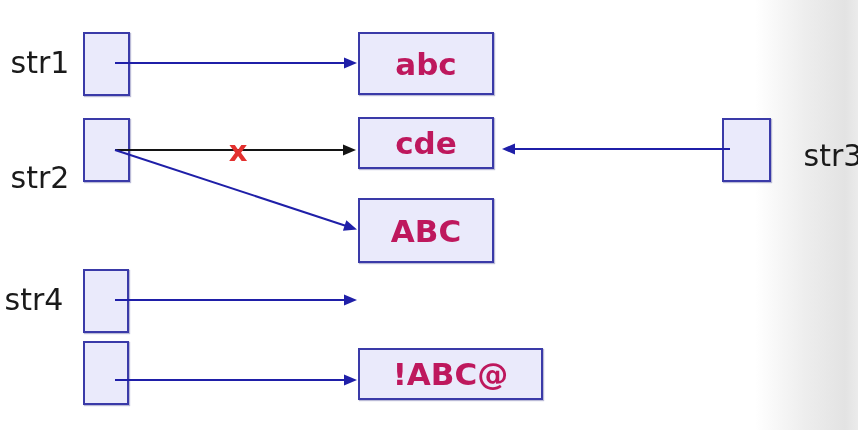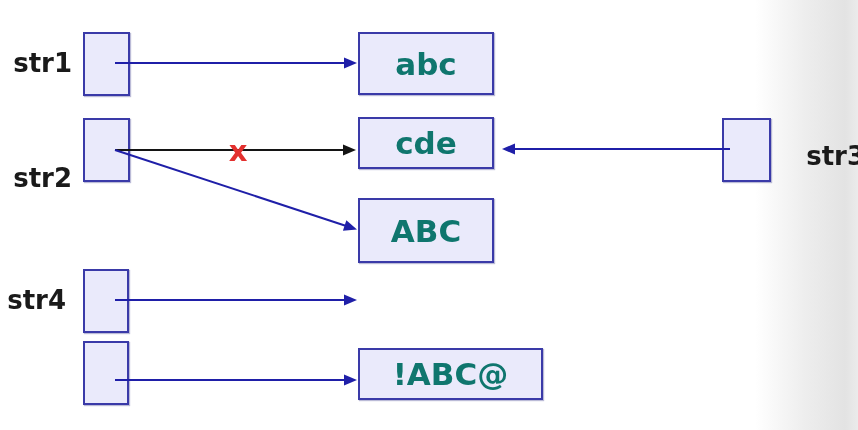--- a/index.html
+++ b/index.html
@@ -18,25 +18,25 @@
     background:#eaeafb;border:2px solid #3a3aa8;
     box-shadow:1px 1px 1px rgba(60,60,140,.35);
   }
   .heapbox{
     position:absolute;box-sizing:border-box;
     background:#eaeafb;border:2px solid #3a3aa8;
     box-shadow:1px 1px 1px rgba(60,60,140,.35);
     display:flex;align-items:center;justify-content:center;
   }
   .heapbox span{
-    font-size:31px;font-weight:700;color:#0f766e;letter-spacing:0px;
+    font-size:31px;font-weight:700;color:#be185d;letter-spacing:0px;
   }
   .varlabel{
     position:absolute;width:64px;height:32px;line-height:32px;
-    text-align:right;font-size:26px;font-weight:700;color:#1a1a1a;
+    text-align:center;font-size:30px;font-weight:400;color:#1a1a1a;
   }
   .xmark{
     position:absolute;left:226px;top:136px;width:24px;height:30px;
     line-height:30px;text-align:center;
     font-size:29px;font-weight:800;color:#e3302e;z-index:3;
   }
   svg.arrows{position:absolute;left:0;top:0;z-index:2;}
   .boxes{position:absolute;left:0;top:0;z-index:1;width:858px;height:430px;}
   line.blue{stroke:#1f1fa8;stroke-width:2;}
   polygon.blue{fill:#1f1fa8;}

